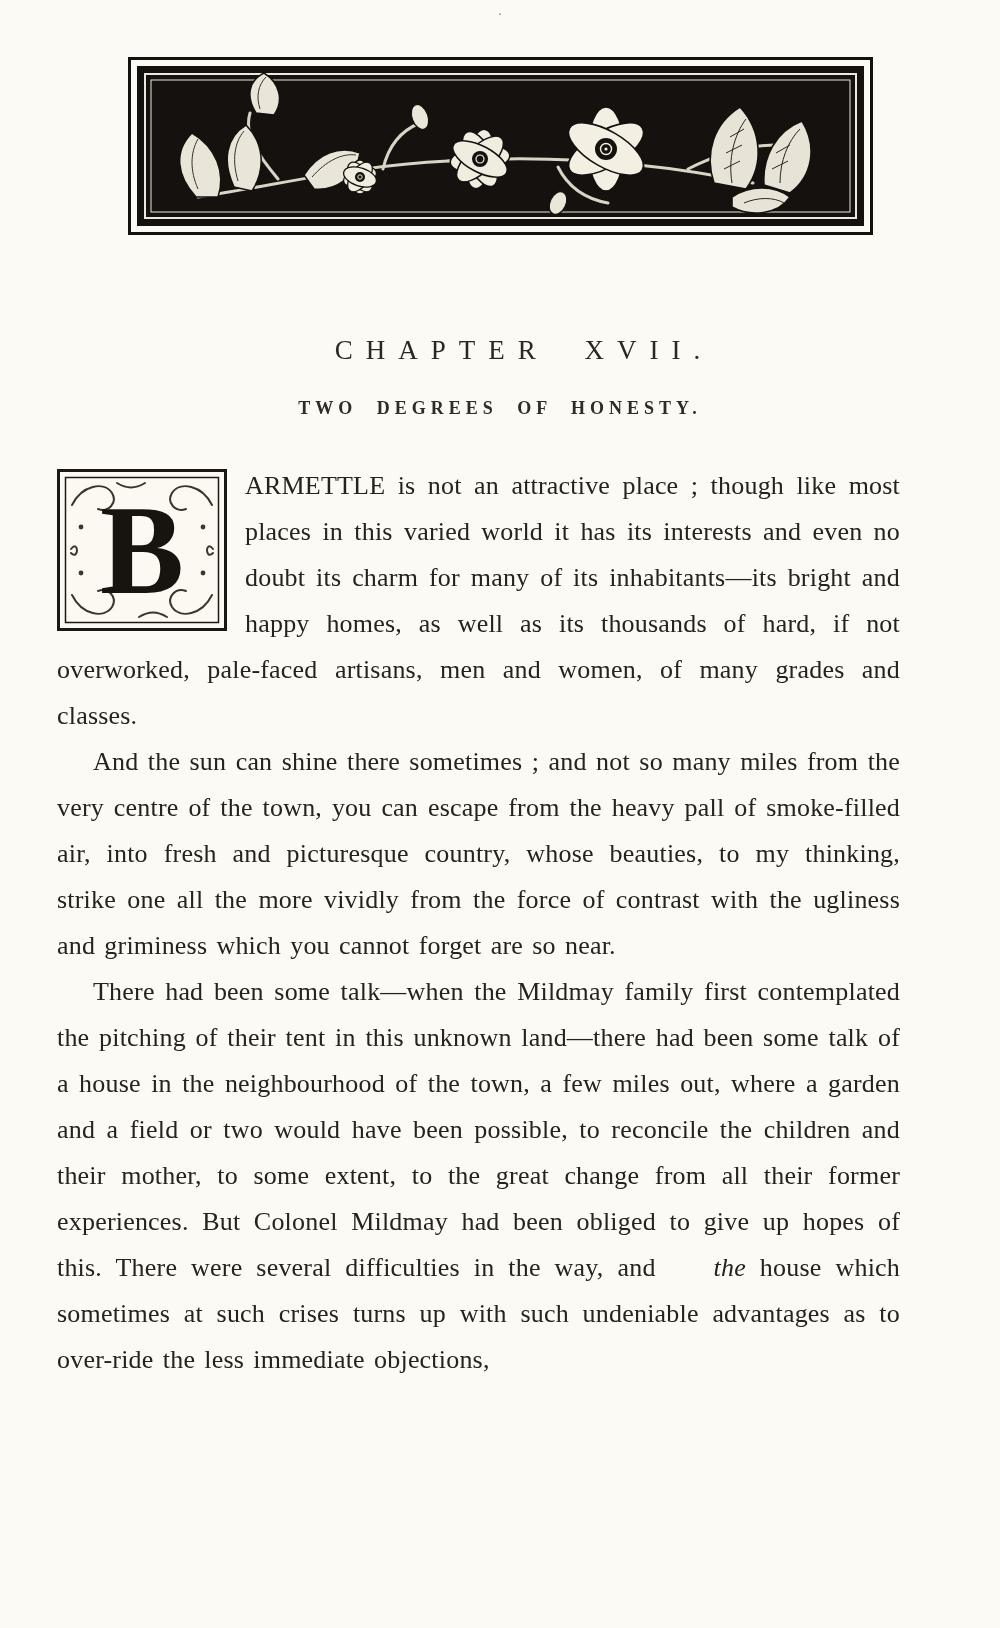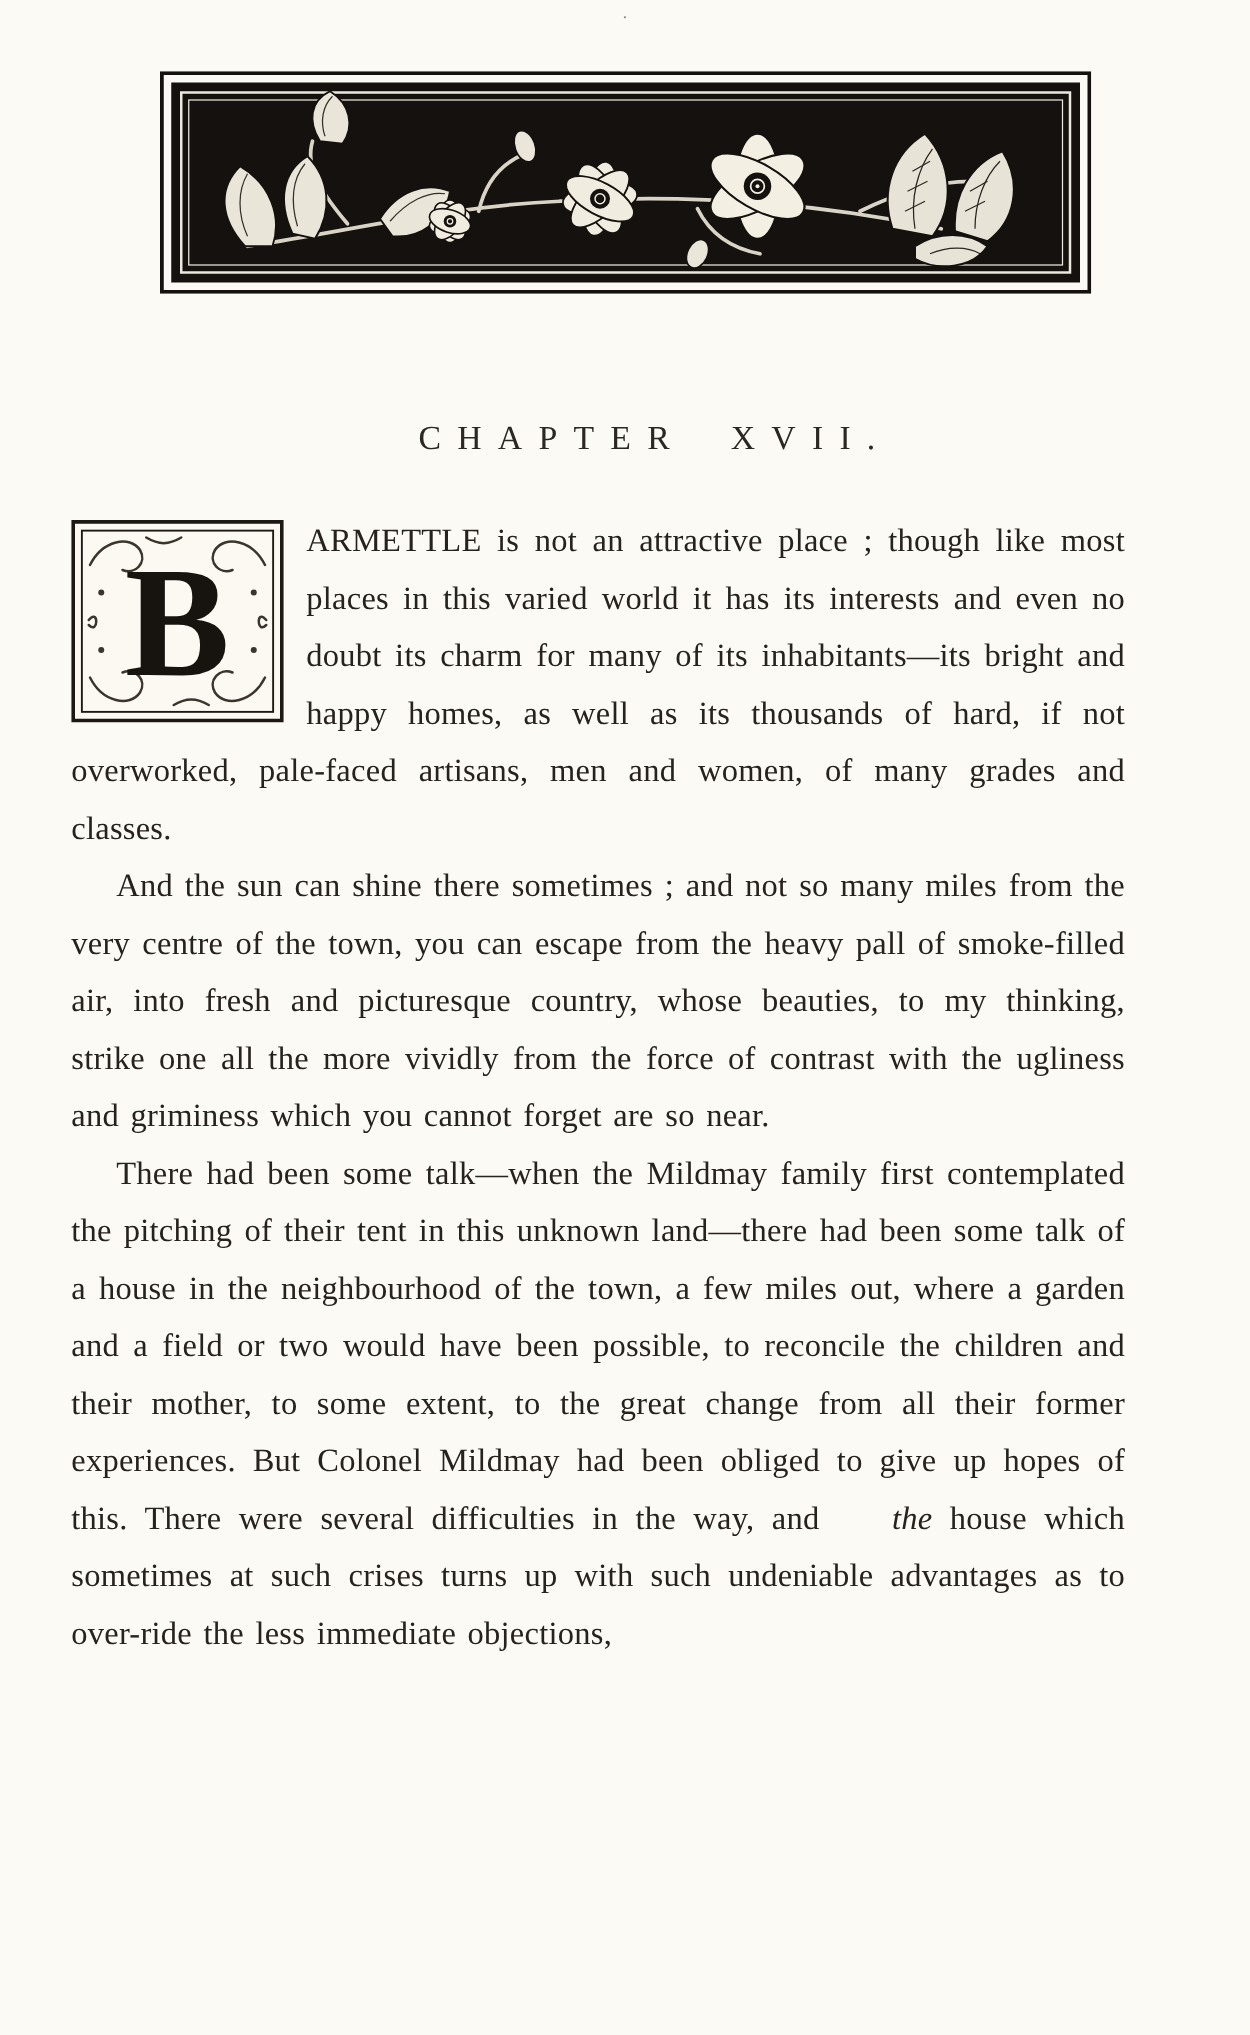--- a/index.html
+++ b/index.html
@@ -157,20 +157,21 @@
         <path d="M602,80 L616,72"></path>
         <path d="M652,126 C652,104 660,84 672,72"></path>
         <path d="M644,112 L660,104"></path>
         <path d="M648,96 L662,88"></path>
         <path d="M616,146 C630,140 646,140 656,146"></path>
       </g>
     </svg>
   </div>
 
   <h1 class="chapter-heading">CHAPTER XVII.</h1>
+  <h2 class="chapter-subtitle">TWO DEGREES OF HONESTY.</h2>
 
   <div class="text-block">
 
     <p class="para">
       <span class="dropcap-box">
         <svg viewBox="0 0 170 162" aria-hidden="true">
           <rect x="1.5" y="1.5" width="167" height="159" fill="#fbf9f2" stroke="#1c1814" stroke-width="3"></rect>
           <rect x="8.5" y="8.5" width="153" height="145" fill="none" stroke="#1c1814" stroke-width="1.5"></rect>
           <g stroke="#3b352d" stroke-width="2" fill="none" stroke-linecap="round">
             <path d="M15,36 C25,16 47,12 55,24 C61,34 51,44 41,40"></path>

